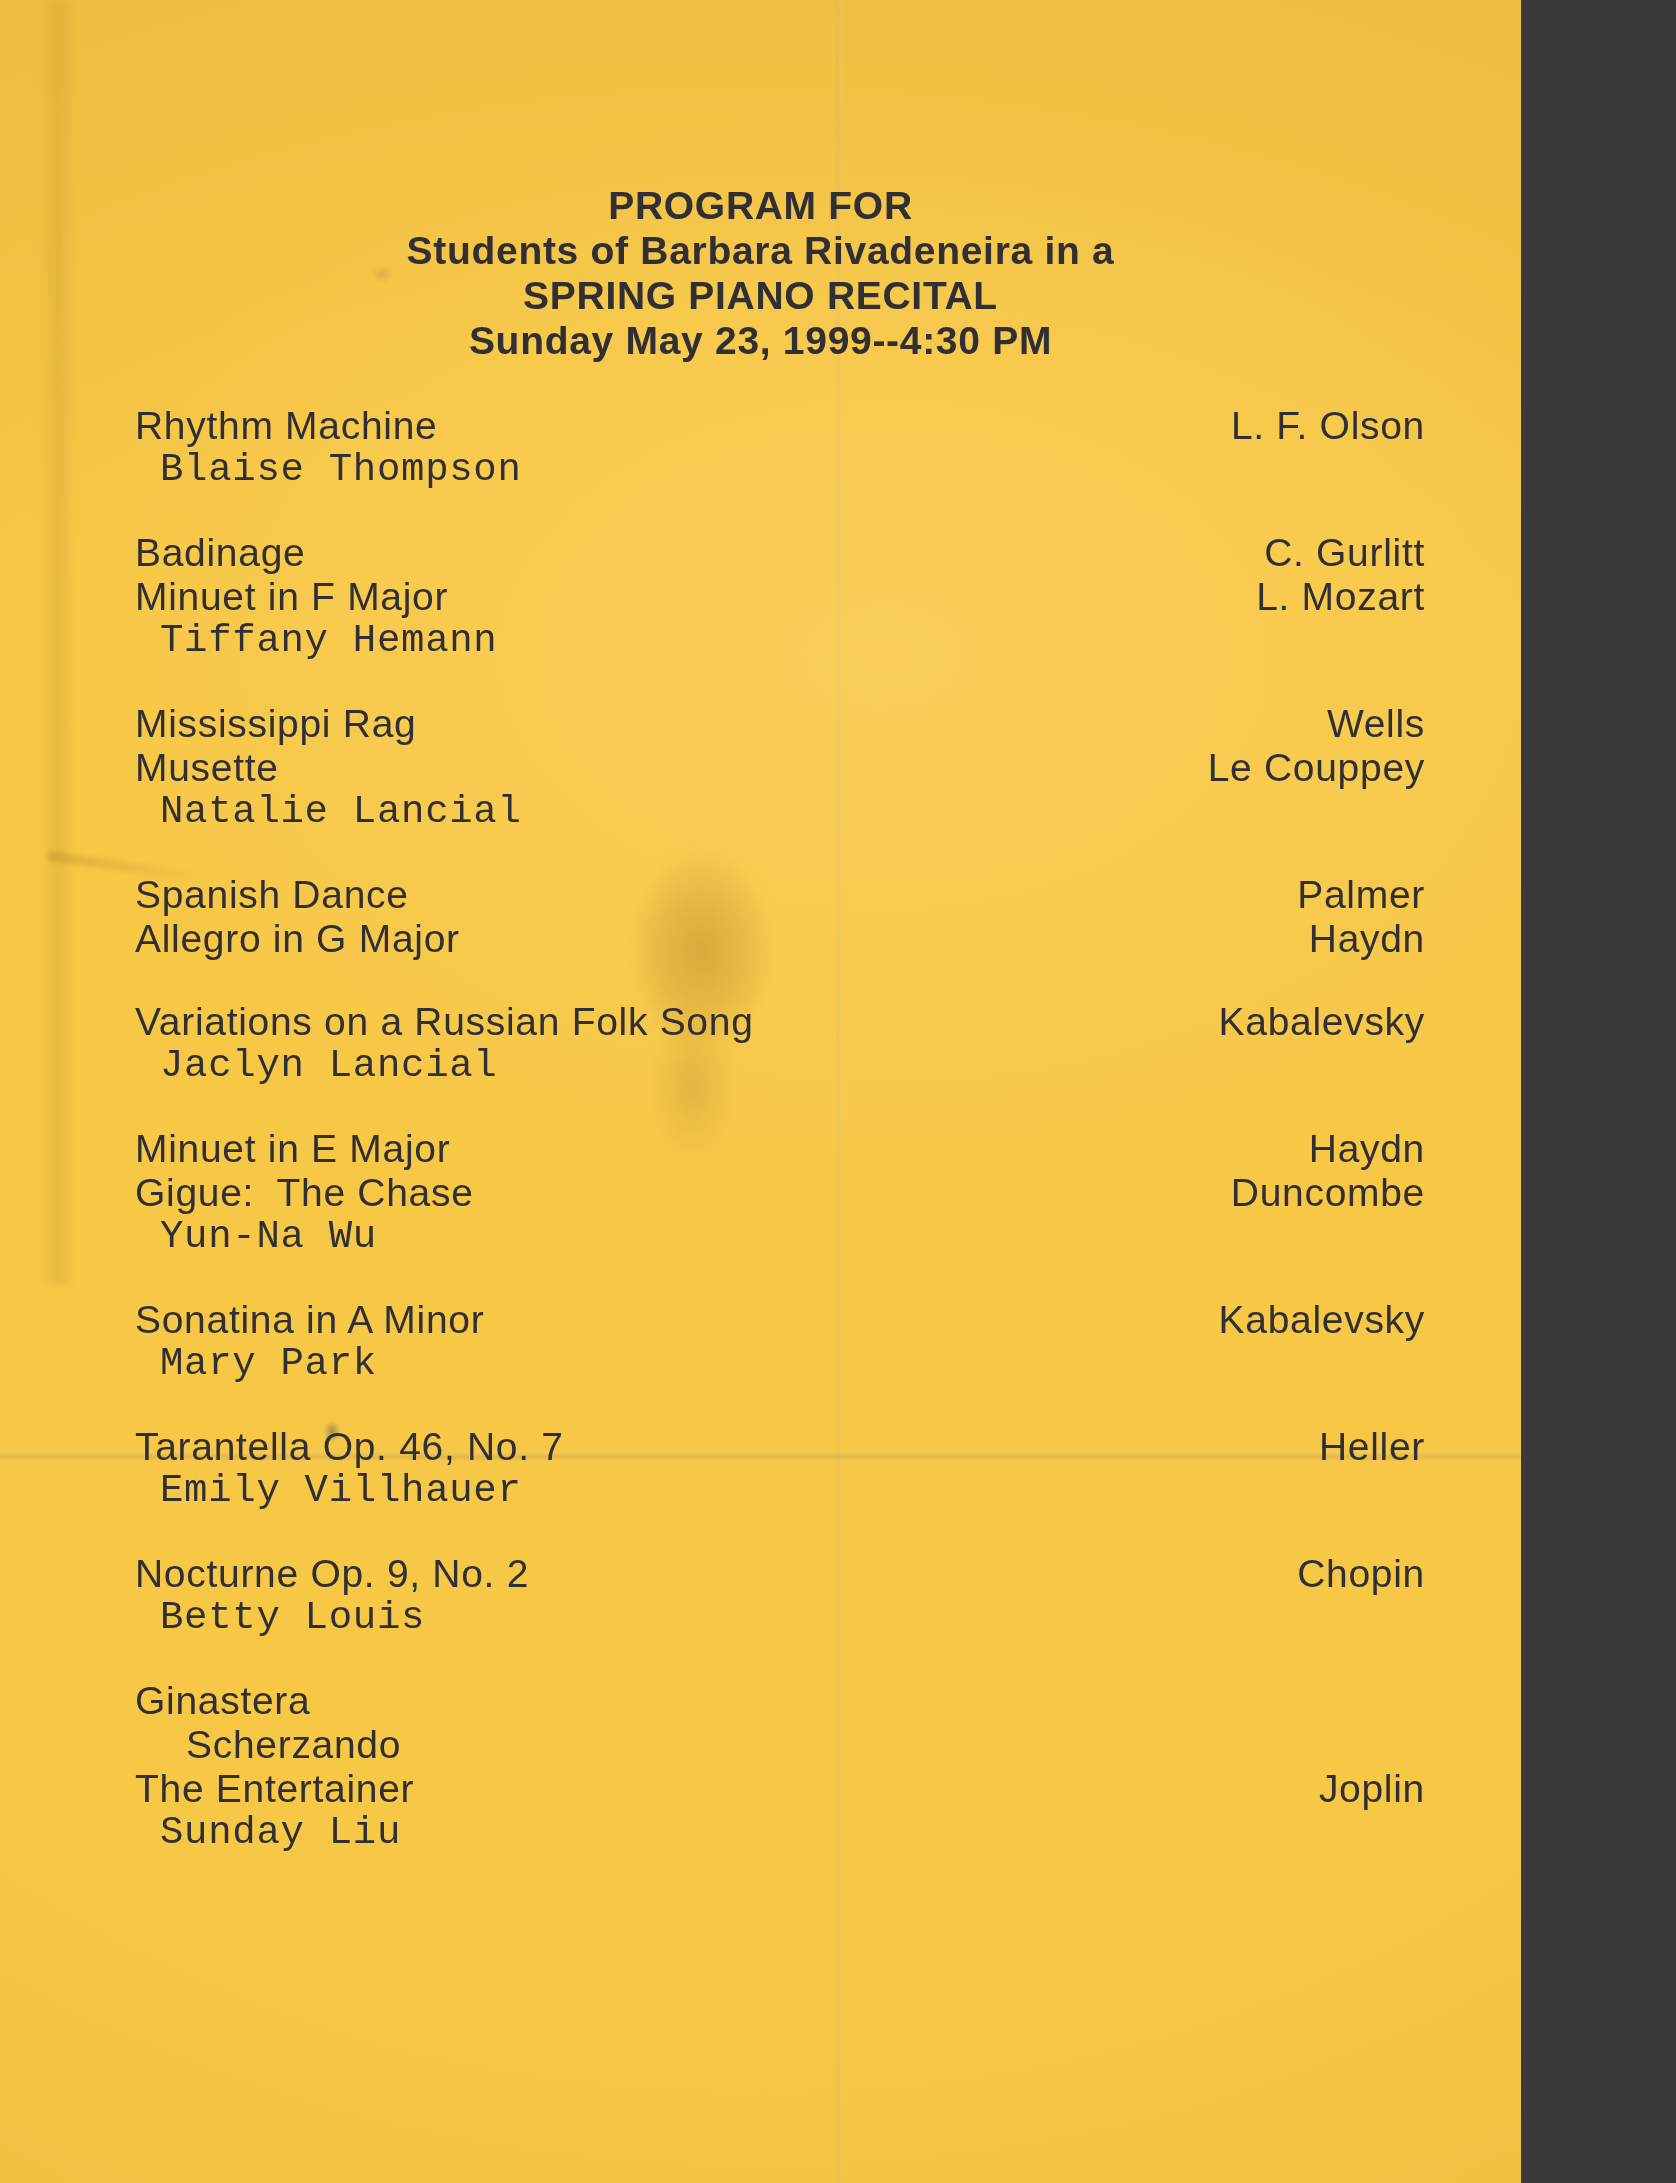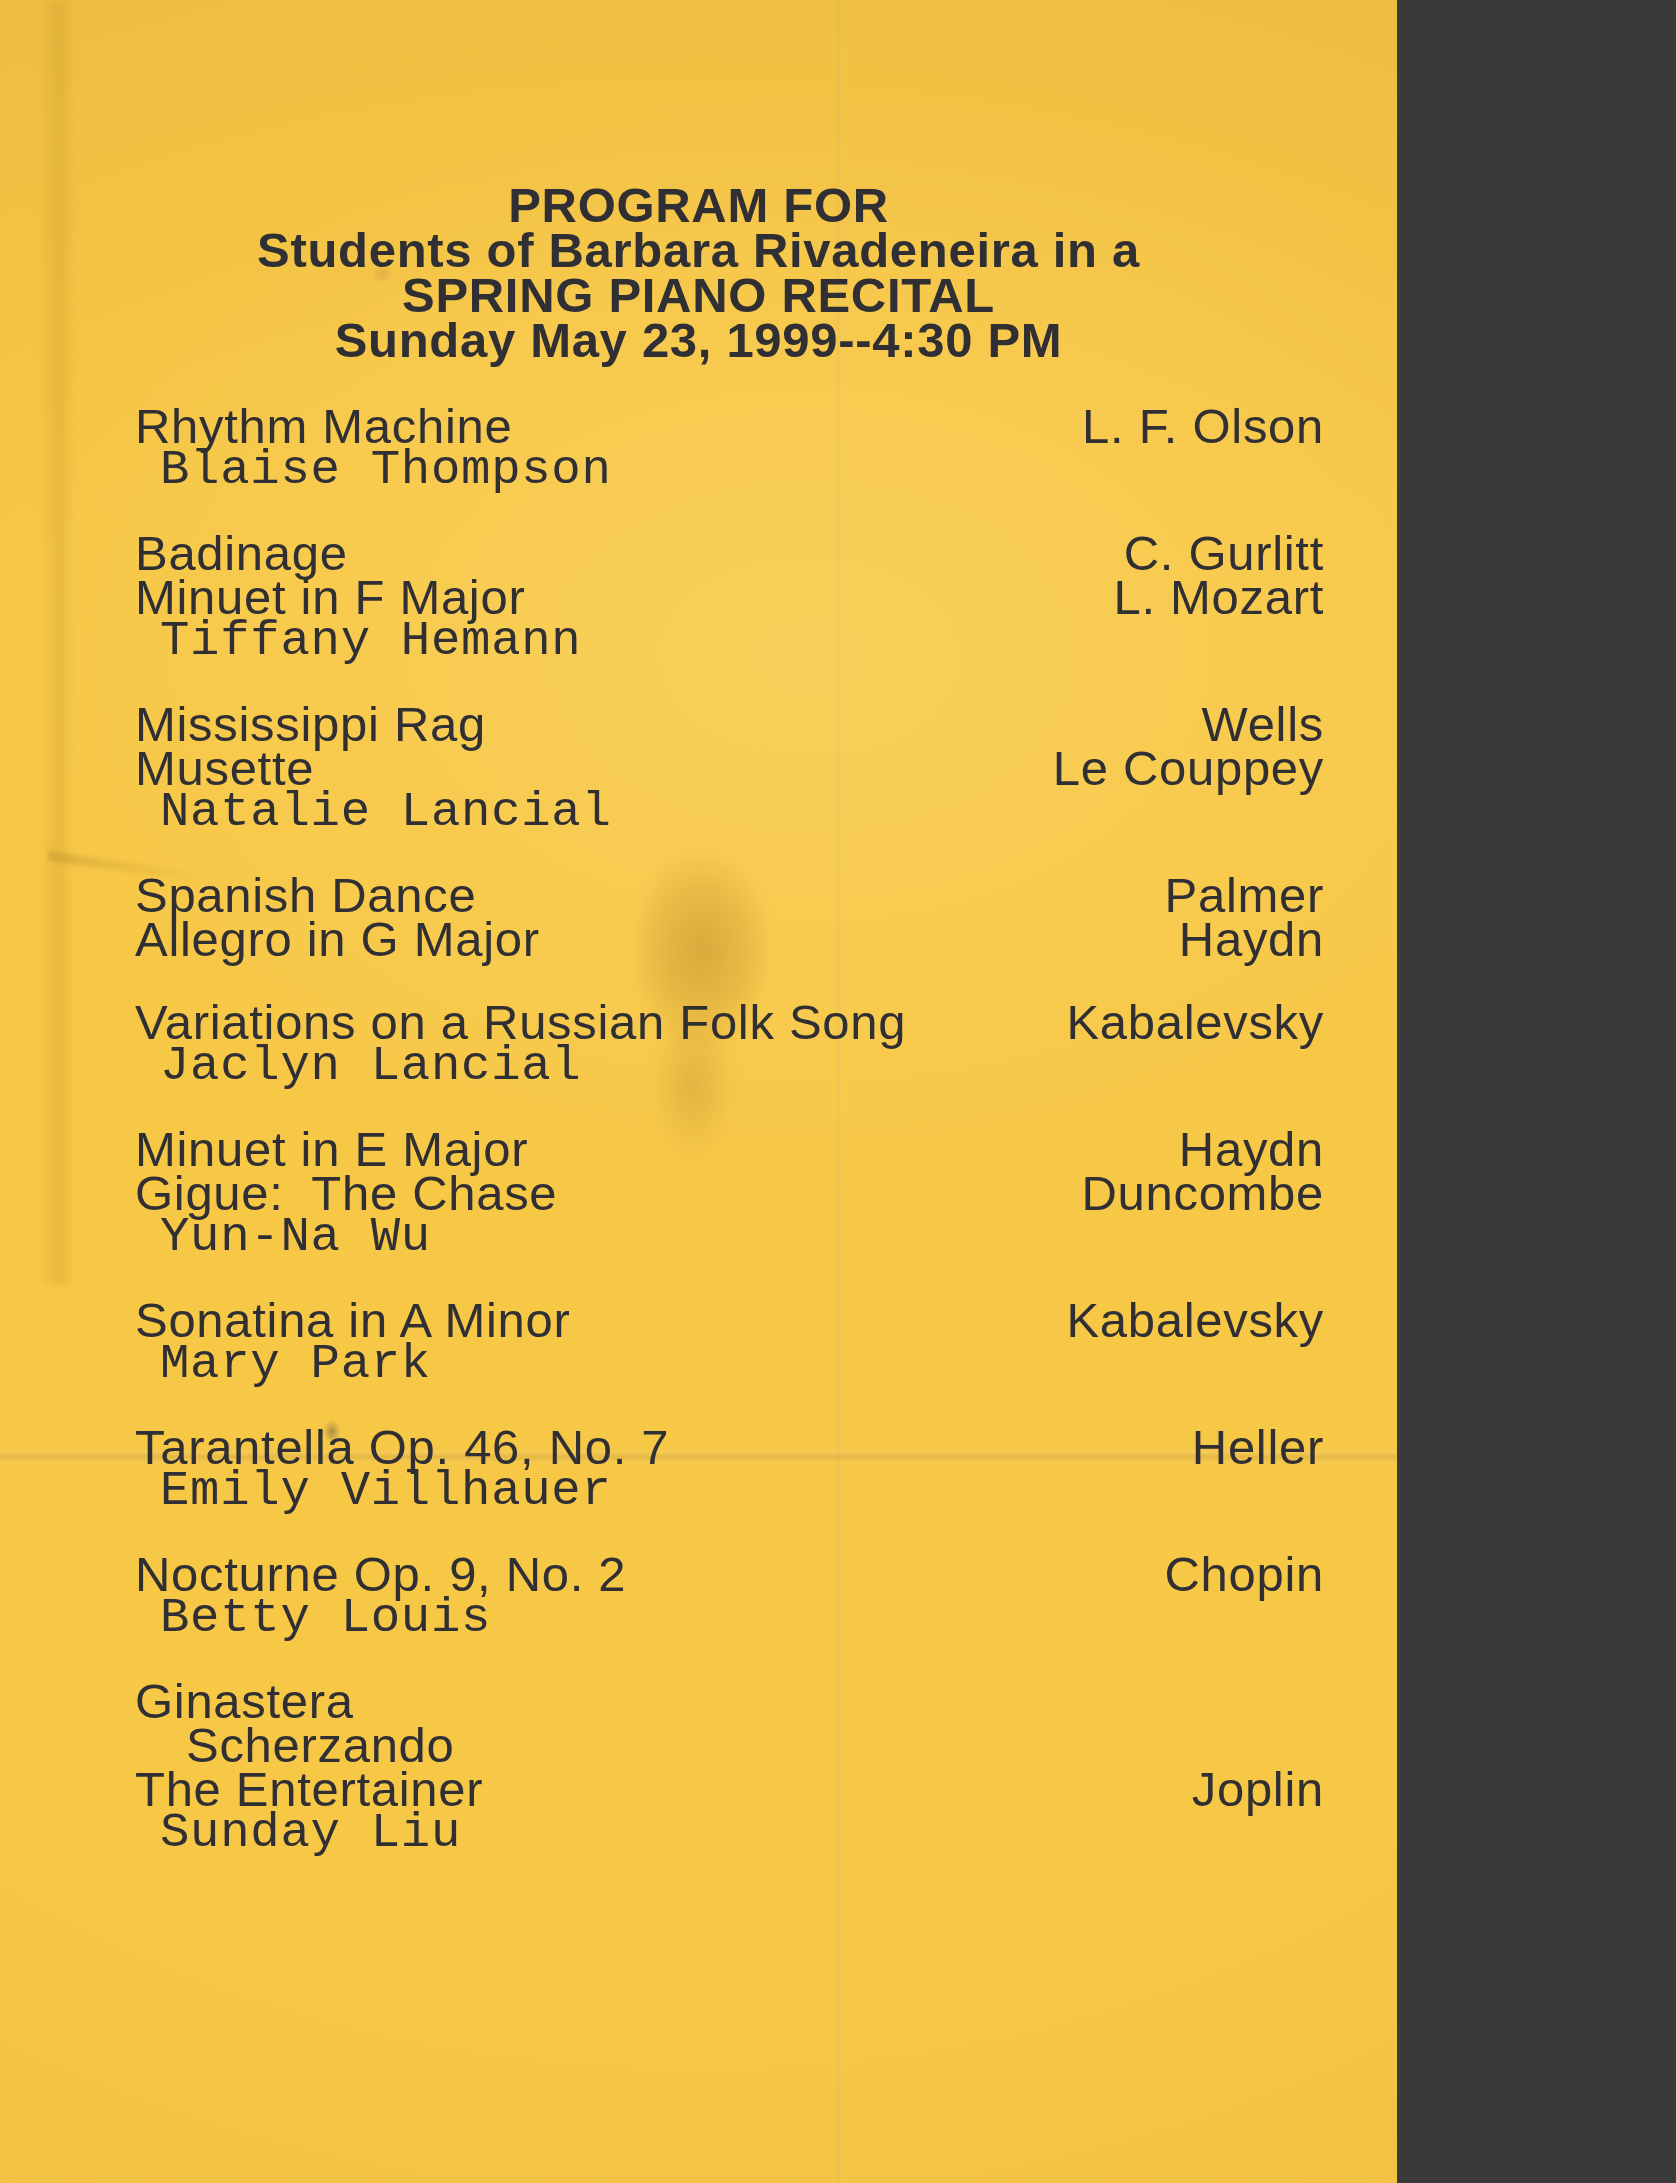--- a/index.html
+++ b/index.html
@@ -2,29 +2,29 @@
 <html style="--paper: #f7c746; --ink: #302f34;font-size:10.8px"><head>
 <meta charset="utf-8">
 <style>
   :root{
     --paper:#f7c746;
     --ink:#302f34;
   }
   html,body{margin:0;padding:0;background:#3a3a3a;}
   .page{
     position:relative;
-    width:1397px;height:2183px;
+    width:1521px;height:2183px;
     background:
       radial-gradient(1217px 811px at 58% 30%, rgba(255,233,150,0.25), rgba(255,233,150,0) 70%),
       radial-gradient(1758px 1352px at 50% 55%, rgba(0,0,0,0) 60%, rgba(150,100,15,0.10) 100%),
       var(--paper);
     overflow:hidden;
     font-family:"Liberation Sans","DejaVu Sans",sans-serif;
     color:var(--ink);
-    font-size:49px;
+    font-size:39px;
     letter-spacing:0.7px;
   }
   
   .fold-v{
     position:absolute;top:0;left:837px;width:5.4px;height:100%;
     background:linear-gradient(90deg, rgba(165,120,30,0.16), rgba(255,238,175,0.22));
     filter:blur(1.4px);
   }
   .fold-h{
     position:absolute;left:0;top:1451px;width:100%;height:10.8px;
@@ -67,21 +67,21 @@
 
   header{
     position:relative;
     padding-top:183px;
     text-align:center;
     font-weight:bold;
     line-height:45px;
   }
   #entries{
     position:relative;
-    margin:41px 73px 0 135px;
+    margin:41px 96px 0 135px;
   }
   .program-entry{margin-bottom:39px;}
   .piece-row{
     display:flex;
     justify-content:space-between;
     align-items:baseline;
     line-height:44px;
   }
   .piece-title{white-space:pre;}
   .piece-row.indent .piece-title{padding-left:51px;}

